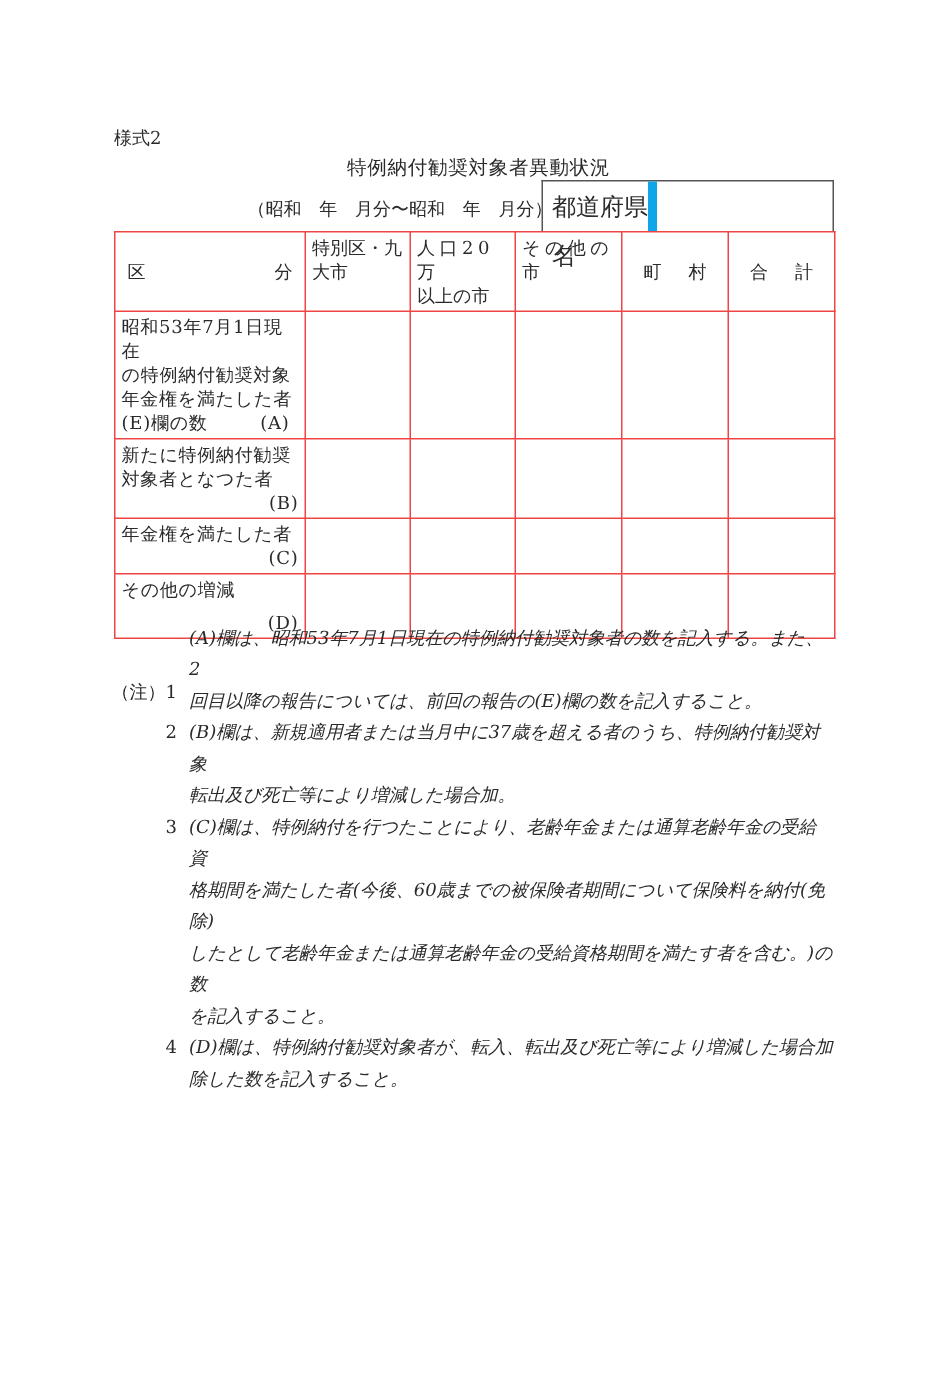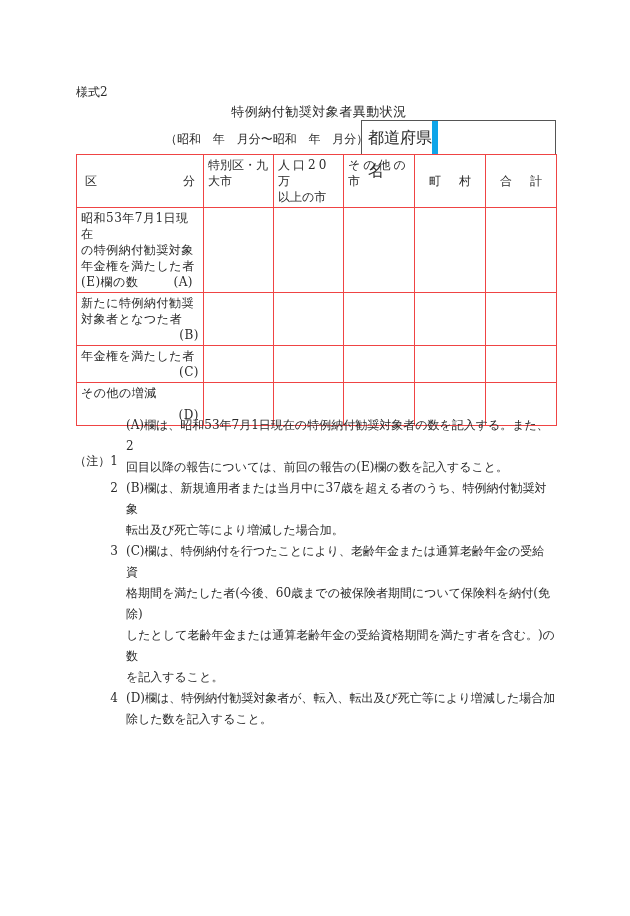--- a/index.html
+++ b/index.html
@@ -37,21 +37,21 @@
     .rowA td { height: 62px; }
     .rowB td { height: 47px; }
     .rowC td { height: 35px; }
     .rowD td { height: 43px; }
     .rowE td { height: 37px; }
     .lbl { letter-spacing: 0.5px; }
     .right { text-align: right; }
     .notes { left: 86px; top: 415px; width: 470px; font-size: 12px; line-height: 21px; }
     .note { display: flex; }
     .note-num { width: 40px; flex: none; text-align: right; padding-right: 8px; box-sizing: border-box; }
-    .note-text { flex: 1; }
+    .note-text { flex: 1; font-style: italic; }
     .note-text .cont { display: block; }
   </style>
 </head>
 <body>
 
 <div class="abs form-label">様式2</div>
 <div class="abs title">特例納付勧奨対象者異動状況</div>
 
 <div class="abs period">
   <span>（昭和</span>

